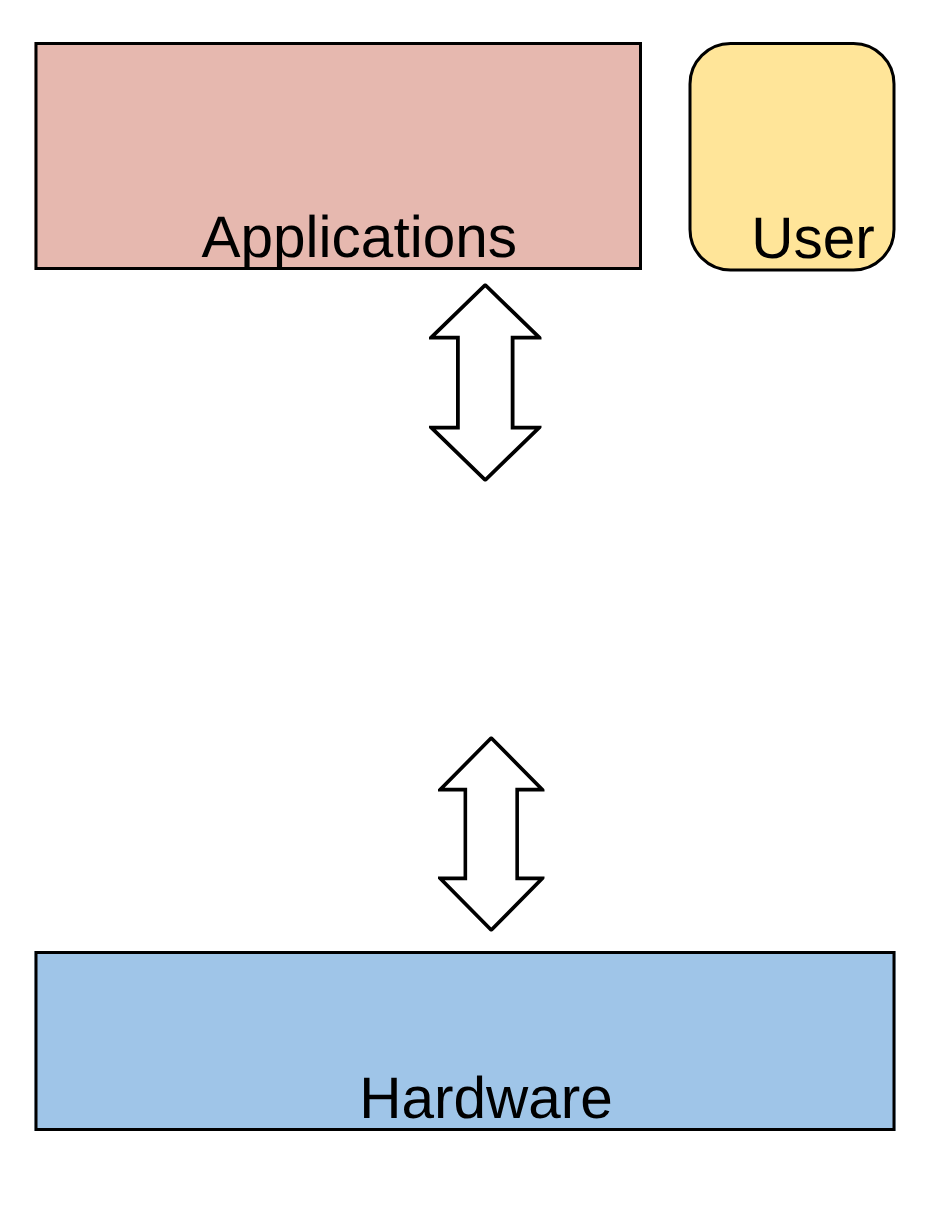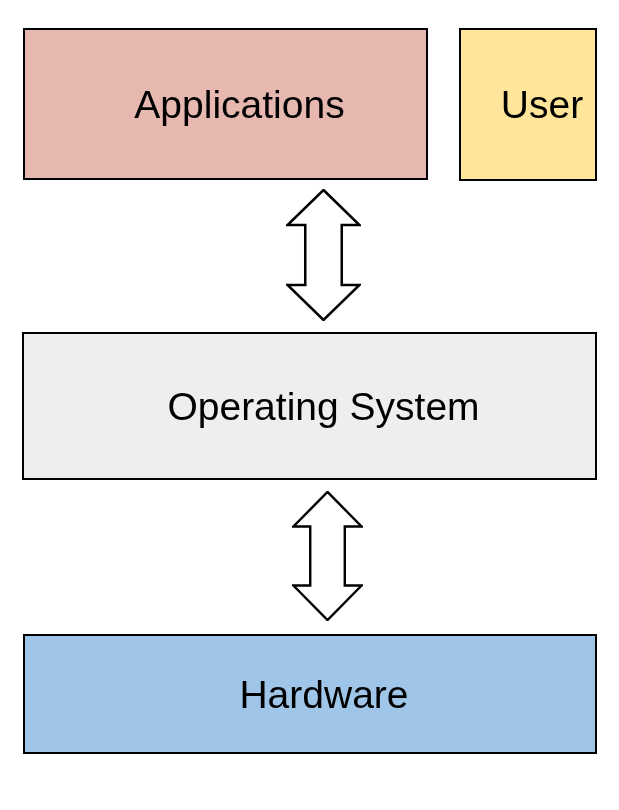--- a/index.html
+++ b/index.html
@@ -16,21 +16,21 @@
     width: 619px;
     height: 810px;
     overflow: hidden;
   }
   .node {
     position: absolute;
     box-sizing: border-box;
     border-style: solid;
     border-width: 2px;
     display: flex;
-    align-items: center;
+    align-items: flex-end;
     justify-content: center;
     padding-left: 28px;
   }
   .node-label {
     font-size: 39px;
     line-height: 1;
     white-space: nowrap;
   }
   .node-applications { left: 23px;  top: 28px;  width: 405px; height: 152px; }
   .node-user         { left: 459px; top: 28px;  width: 138px; height: 153px; }
@@ -49,31 +49,28 @@
 </style>
 </head>
 <body>
 
 <div class="canvas" style="background-color: rgb(255, 255, 255);">
 
   <div class="node node-applications" style="background-color: rgb(230, 184, 175); border-color: rgb(0, 0, 0);">
     <span class="node-label" style="color: rgb(0, 0, 0);">Applications</span>
   </div>
 
-  <div class="node node-user" style="background-color: rgb(255, 229, 153); border-color: rgb(0, 0, 0);">
+  <div class="node node-user" style="background-color: rgb(255, 229, 153); border-color: rgb(0, 0, 0); border-radius: 28px;">
     <span class="node-label" style="color: rgb(0, 0, 0);">User</span>
   </div>
 
   <svg class="connector connector-apps-os" viewBox="0 0 74 132" preserveAspectRatio="none">
     <polygon points="37,1 72.5,36 55,36 55,96 72.5,96 37,131 1.5,96 19,96 19,36 1.5,36" style="fill: rgb(255, 255, 255); stroke: rgb(0, 0, 0);"></polygon>
   </svg>
 
-  <div class="node node-os" style="background-color: rgb(238, 238, 238); border-color: rgb(0, 0, 0);">
-    <span class="node-label" style="color: rgb(0, 0, 0);">Operating System</span>
-  </div>
 
   <svg class="connector connector-os-hardware" viewBox="0 0 74 132" preserveAspectRatio="none">
     <polygon points="37,1 72.5,36 55,36 55,96 72.5,96 37,131 1.5,96 19,96 19,36 1.5,36" style="fill: rgb(255, 255, 255); stroke: rgb(0, 0, 0);"></polygon>
   </svg>
 
   <div class="node node-hardware" style="background-color: rgb(159, 197, 232); border-color: rgb(0, 0, 0);">
     <span class="node-label" style="color: rgb(0, 0, 0);">Hardware</span>
   </div>
 
 </div>

